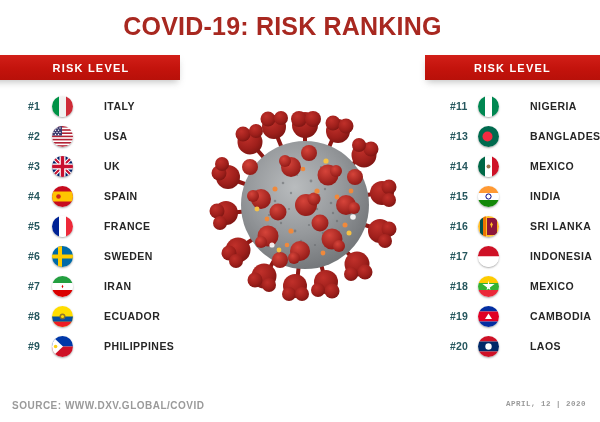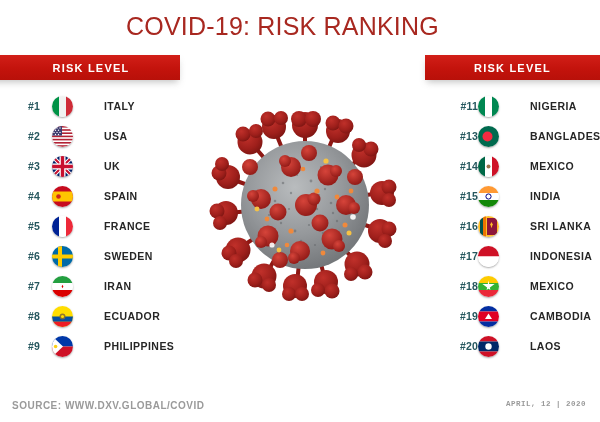--- a/index.html
+++ b/index.html
@@ -9,21 +9,21 @@
     font-family:"Liberation Sans", sans-serif;
     overflow:hidden;position:relative;
   }
 
   .slide{position:absolute;inset:0;background:#fff;}
 
   
   .title{
     position:absolute;top:12px;left:0;width:565px;
     text-align:center;
-    font-size:25px;font-weight:400;letter-spacing:.2px;
+    font-size:25px;font-weight:700;letter-spacing:.2px;
     color:#A82820;
     white-space:nowrap;
   }
 
   
   .banner{
     position:absolute;height:25px;
     background:linear-gradient(180deg,#d21f18 0%,#c3130c 55%,#b81009 100%);
     box-shadow:0 4px 7px -2px rgba(120,120,120,.45);
   }
@@ -43,21 +43,21 @@
   .list-right{left:450px;}
 
   .row{
     height:30px;display:flex;align-items:center;
   }
   .rank{
     width:24px;flex:0 0 24px;
     font-size:10.5px;font-weight:700;color:#26575e;
     letter-spacing:.2px;
   }
-  .list-right .rank{width:28px;flex:0 0 28px;text-align:right;}
+  .list-right .rank{width:28px;flex:0 0 28px;}
   .flag{
     width:21px;height:21px;flex:0 0 21px;border-radius:50%;
     overflow:hidden;position:relative;
     box-shadow:0 1px 2px rgba(0,0,0,.35);
     margin-right:6px;
   }
   .flag svg{display:block;width:21px;height:21px;}
   .cname{
     font-size:10.5px;font-weight:700;color:#262626;
     letter-spacing:.45px;white-space:nowrap;padding-left:25px;

